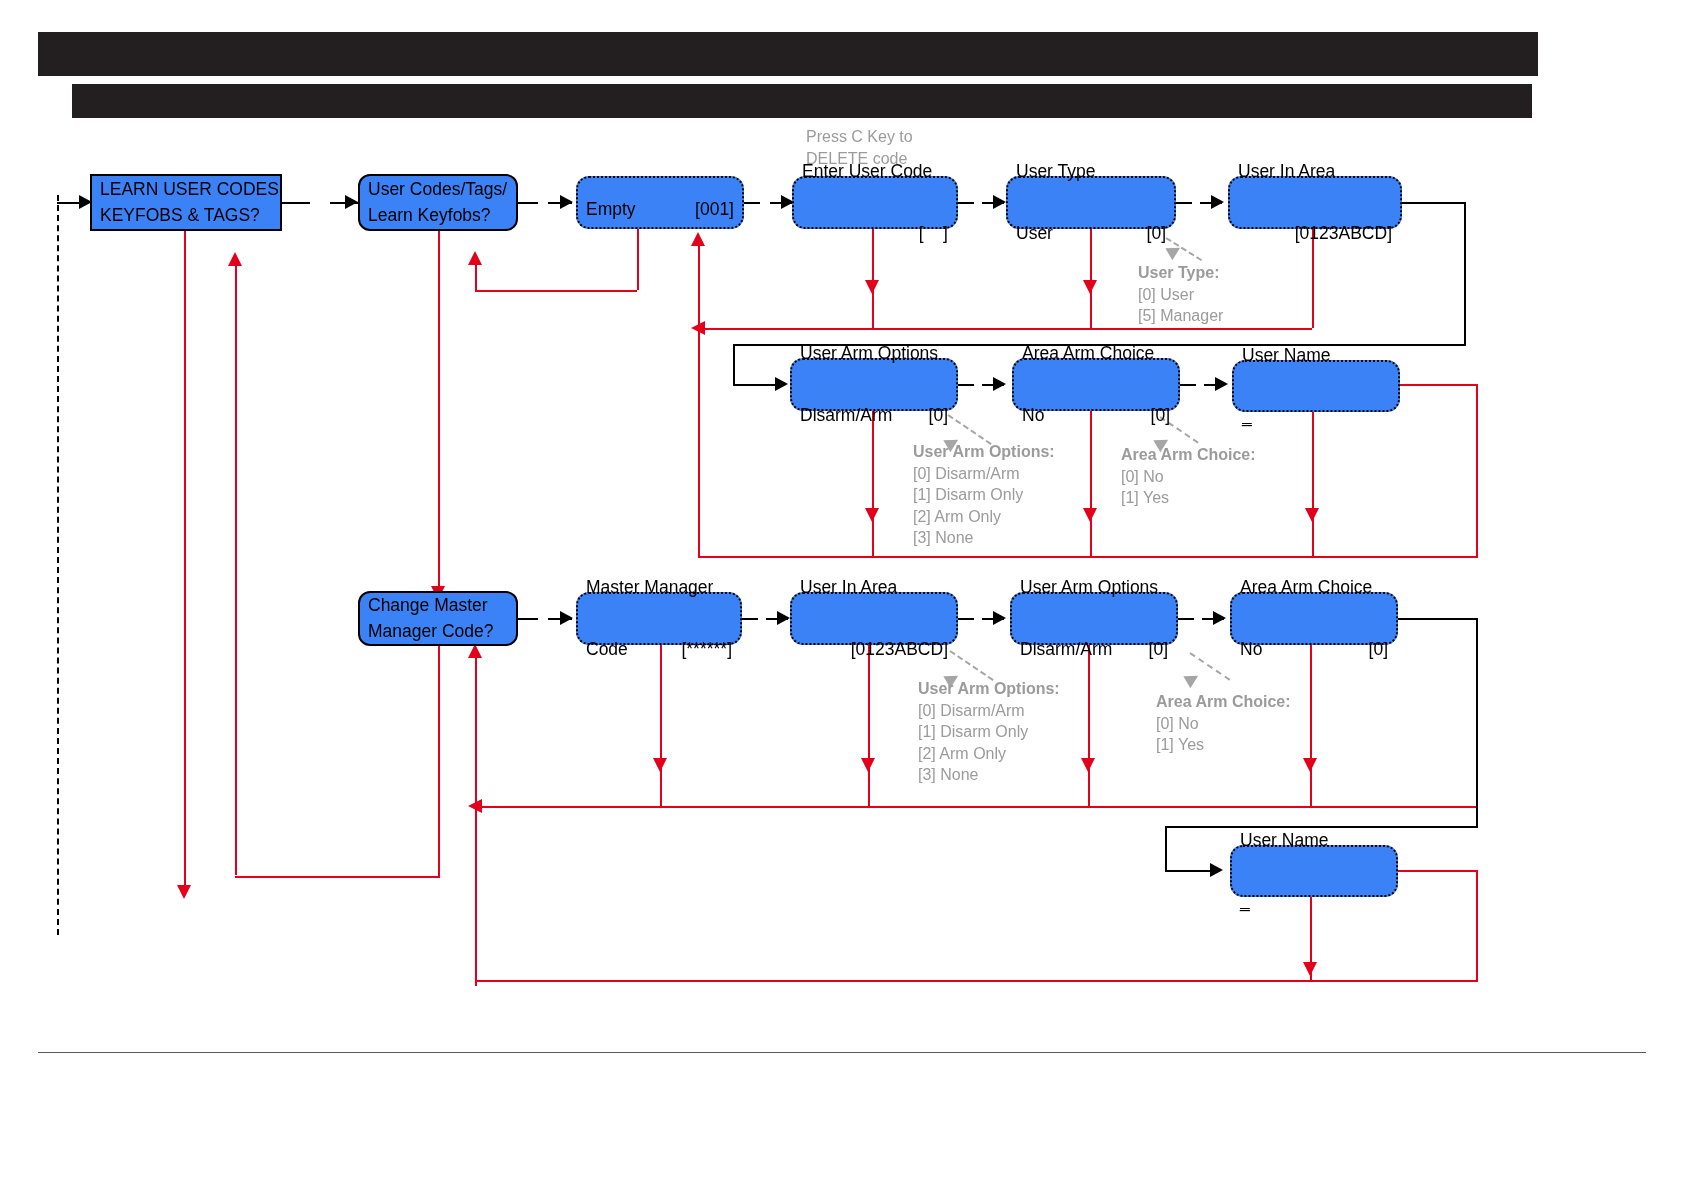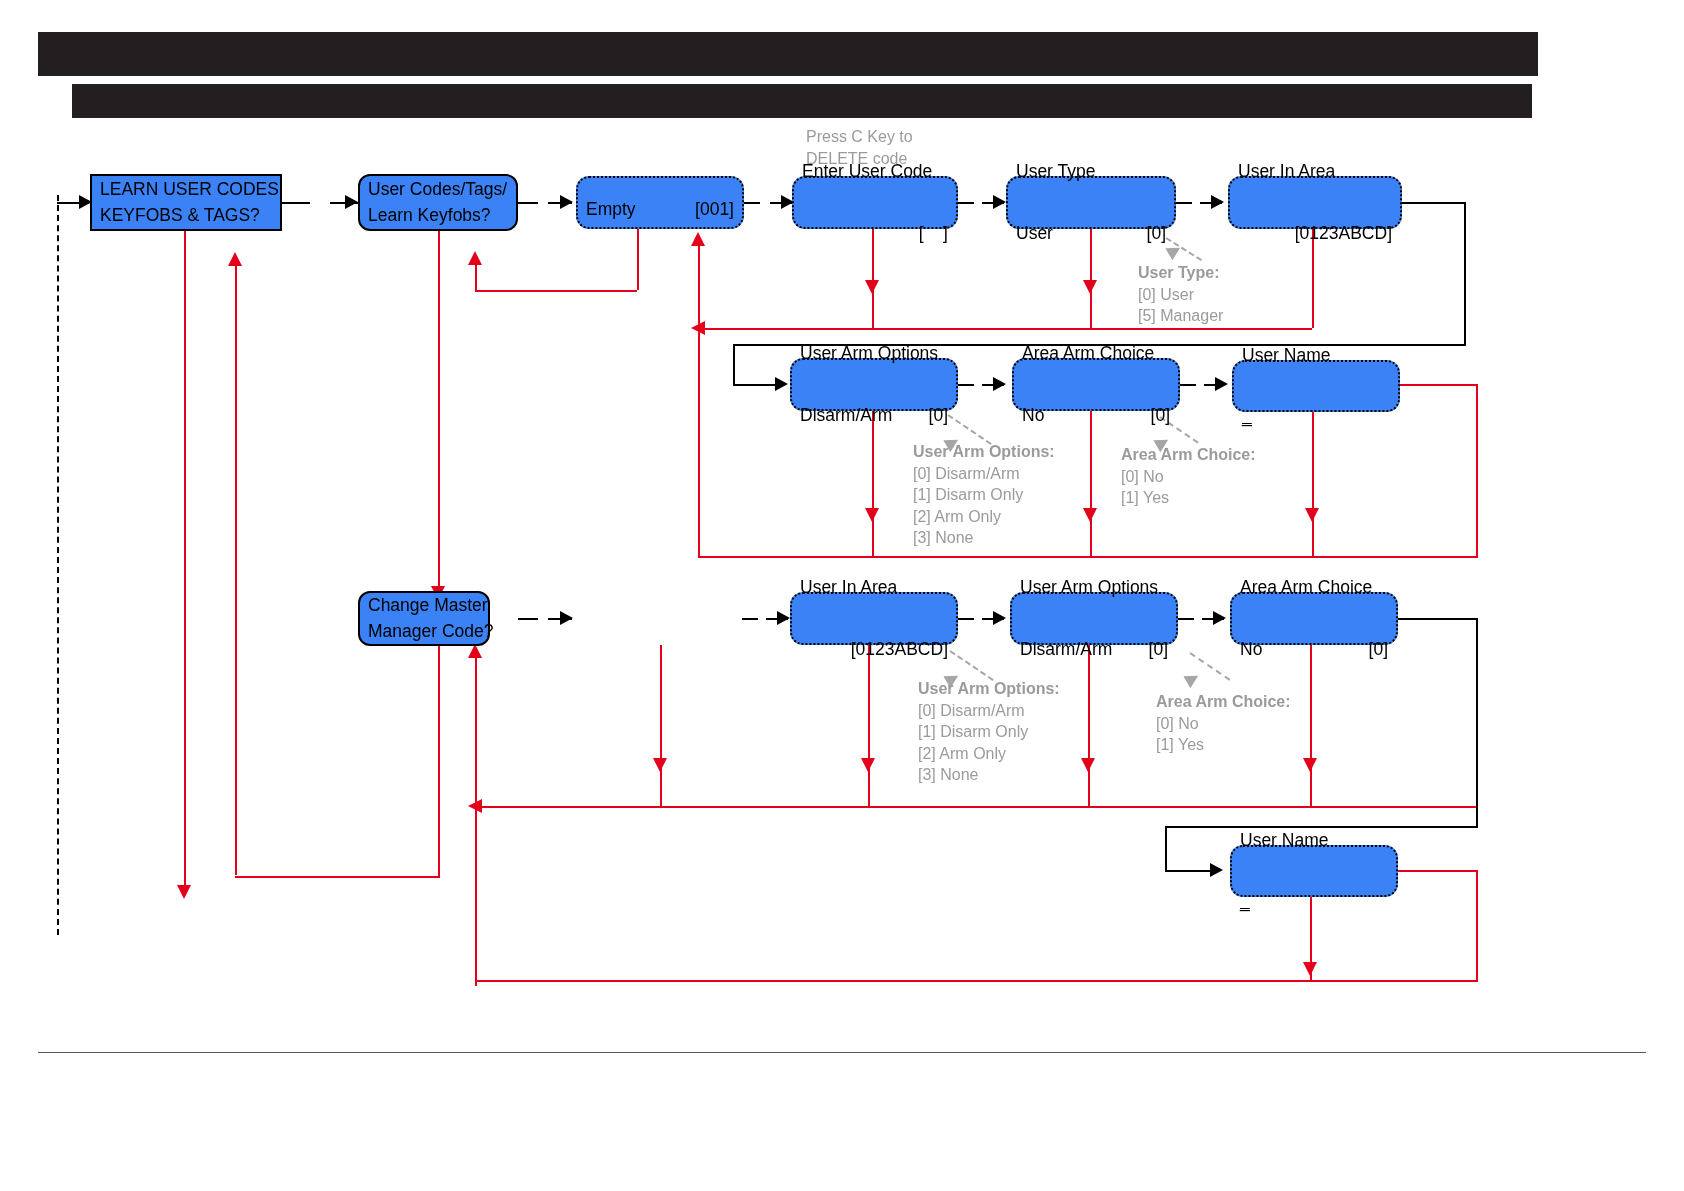--- a/index.html
+++ b/index.html
@@ -221,29 +221,36 @@
   <div class="ln-h r" style="left:698px;top:556px;width:780px;"></div>
   <div class="ln-v r" style="left:872px;top:411px;height:145px;"></div>
   <div class="ar ar-d" style="left:865px;top:508px;"></div>
   <div class="ln-v r" style="left:1090px;top:411px;height:145px;"></div>
   <div class="ar ar-d" style="left:1083px;top:508px;"></div>
   <div class="ln-v r" style="left:1312px;top:412px;height:144px;"></div>
   <div class="ar ar-d" style="left:1305px;top:508px;"></div>
   <div class="ln-h r" style="left:1400px;top:384px;width:78px;"></div>
   <div class="ln-v r" style="left:1476px;top:384px;height:172px;"></div>
 
-  <div class="node solid-round" style="left:358px;top:591px;width:132px;height:55px;">
+  <div class="node solid-round" style="left:358px;top:591px;width:160px;height:55px;">
     <div class="ln"><span>Change Master</span></div>
     <div class="ln"><span>Manager Code?</span></div>
   </div>
 
   <div class="ln-h k" style="left:518px;top:618px;width:20px;"></div>
   <div class="ln-h k" style="left:548px;top:618px;width:24px;"></div>
   <div class="ar ar-r" style="left:560px;top:611px;"></div>
 
+  <div class="node dotted-round" style="left:576px;top:592px;width:166px;height:53px;">
+    <div class="ln"><span>Master Manager</span></div>
+    <div class="ln">
+      <span>Code</span>
+      <span>[******]</span>
+    </div>
+  </div>
 
   <div class="ln-h k" style="left:742px;top:618px;width:16px;"></div>
   <div class="ln-h k" style="left:766px;top:618px;width:22px;"></div>
   <div class="ar ar-r" style="left:777px;top:611px;"></div>
 
   <div class="node dotted-round" style="left:790px;top:592px;width:168px;height:53px;">
     <div class="ln"><span>User In Area</span></div>
     <div class="ln" style="justify-content:flex-end;"><span>[0123ABCD]</span></div>
   </div>
 

